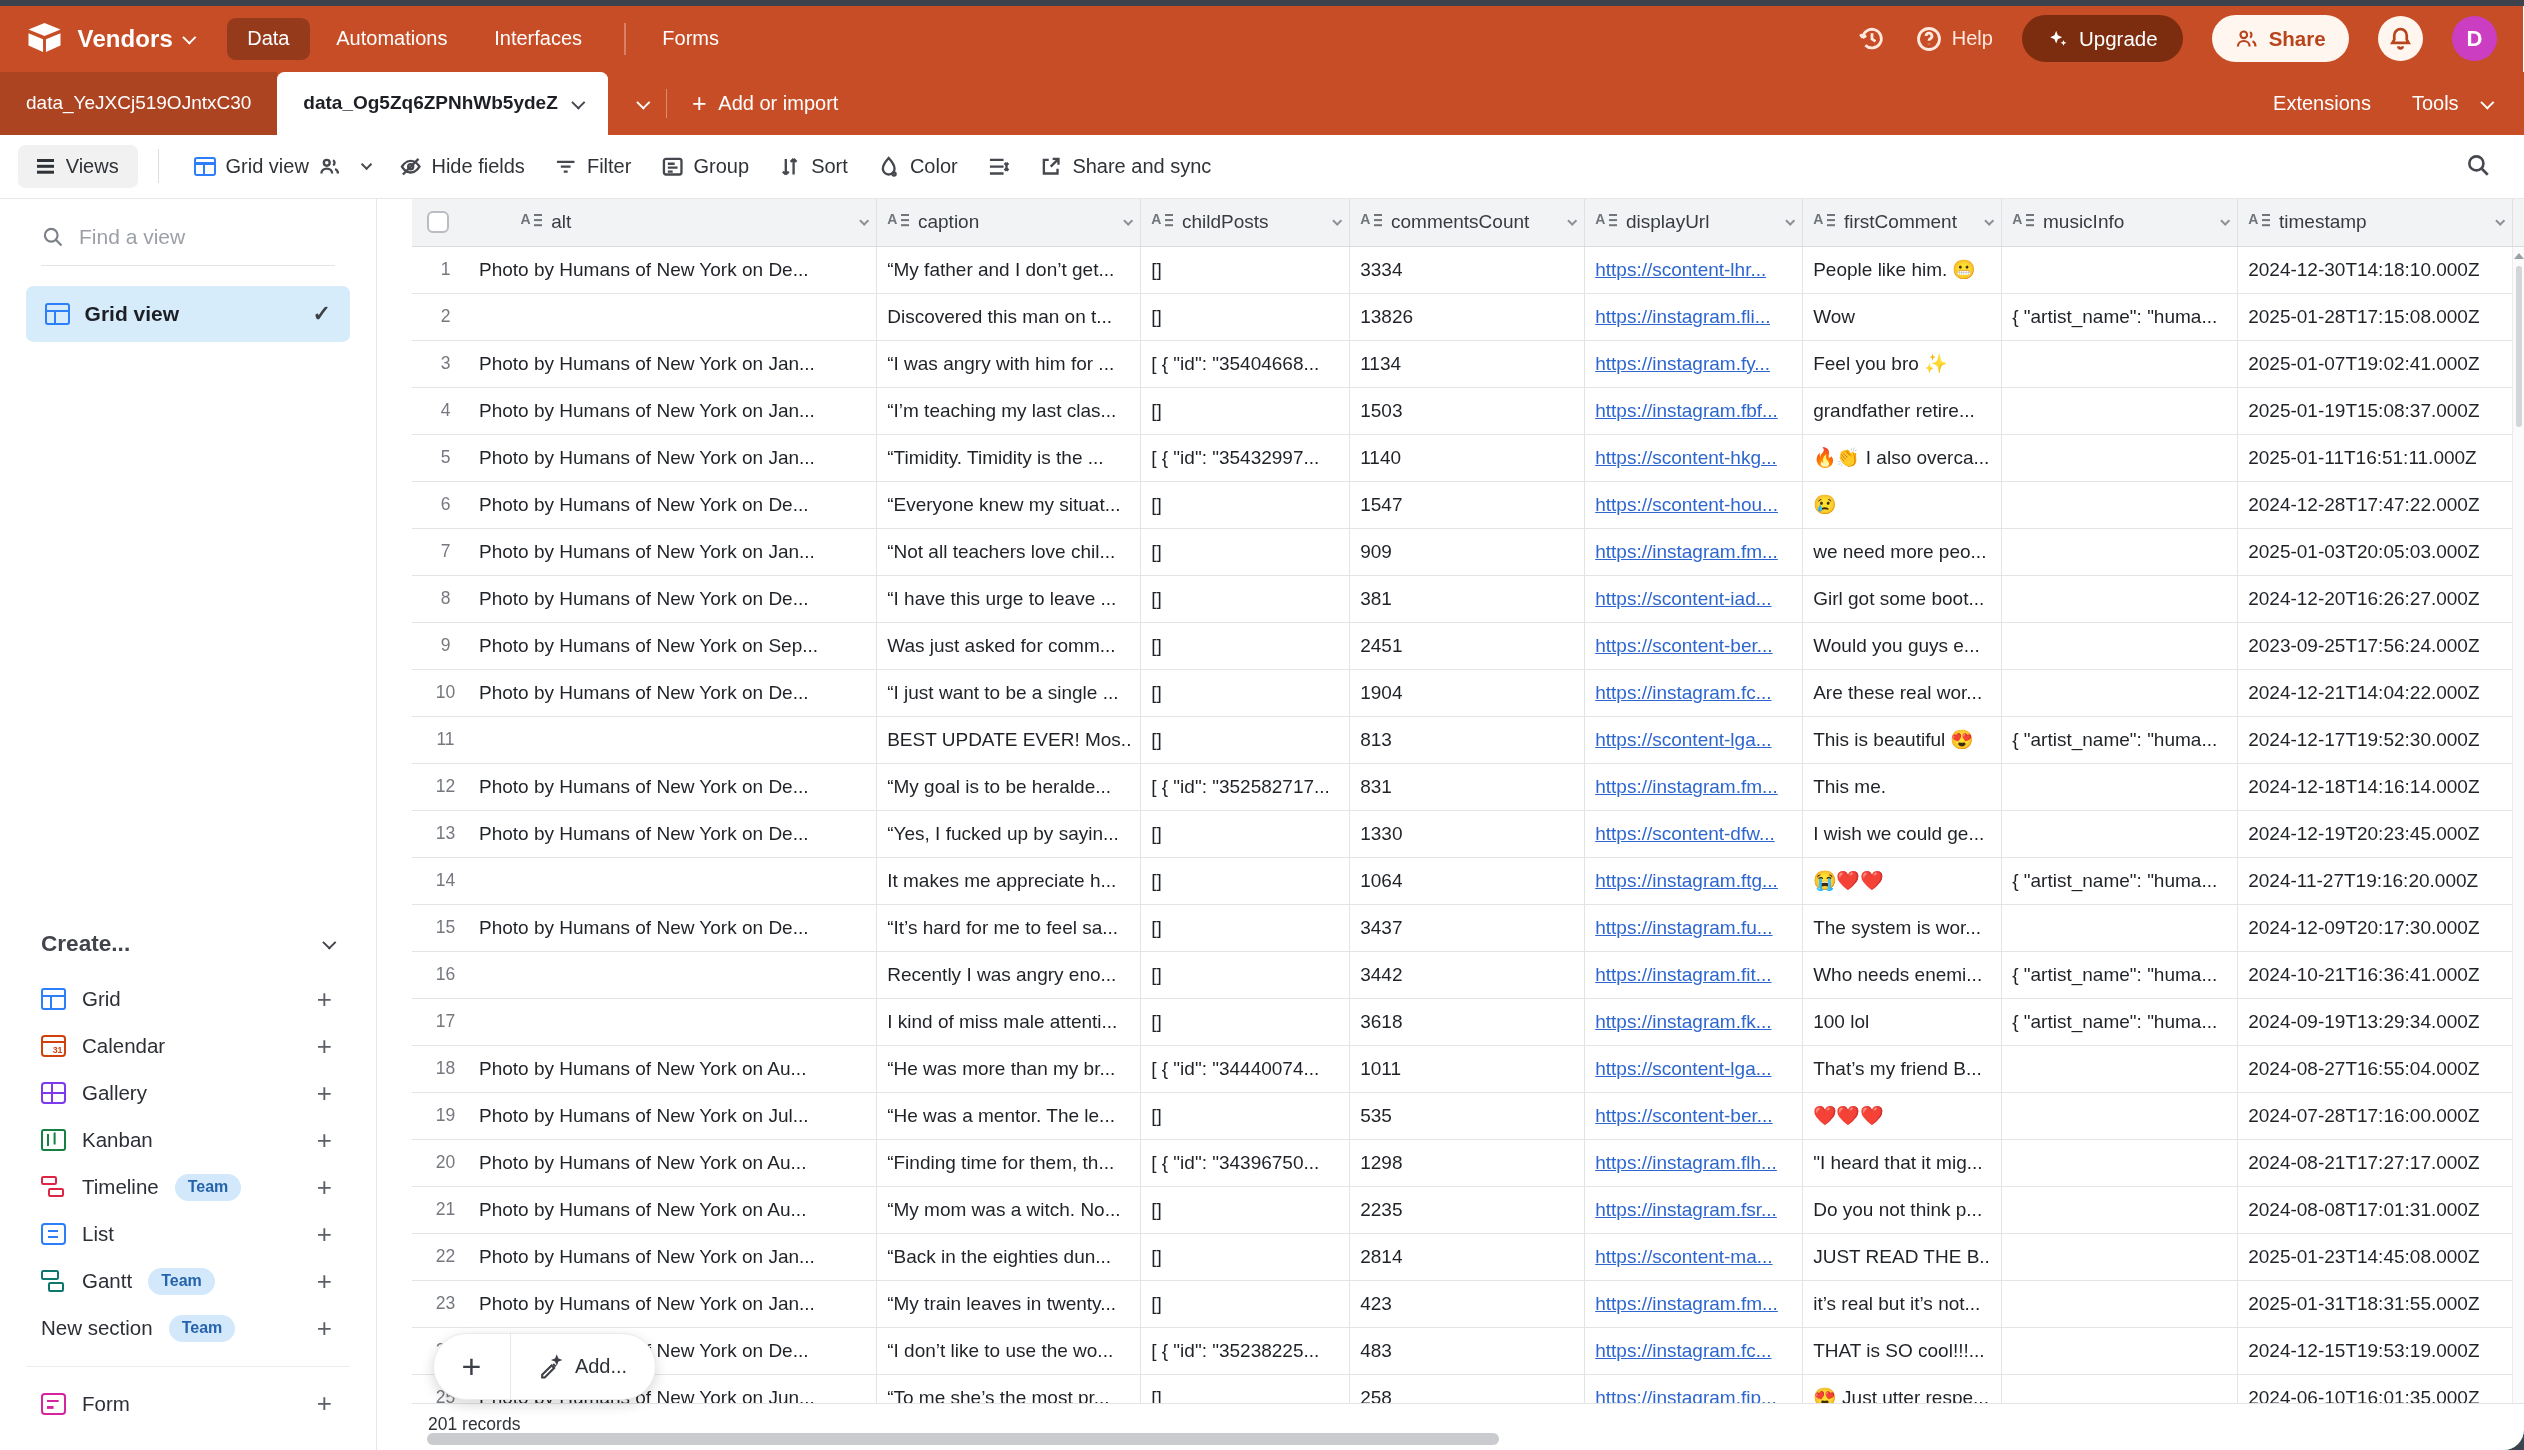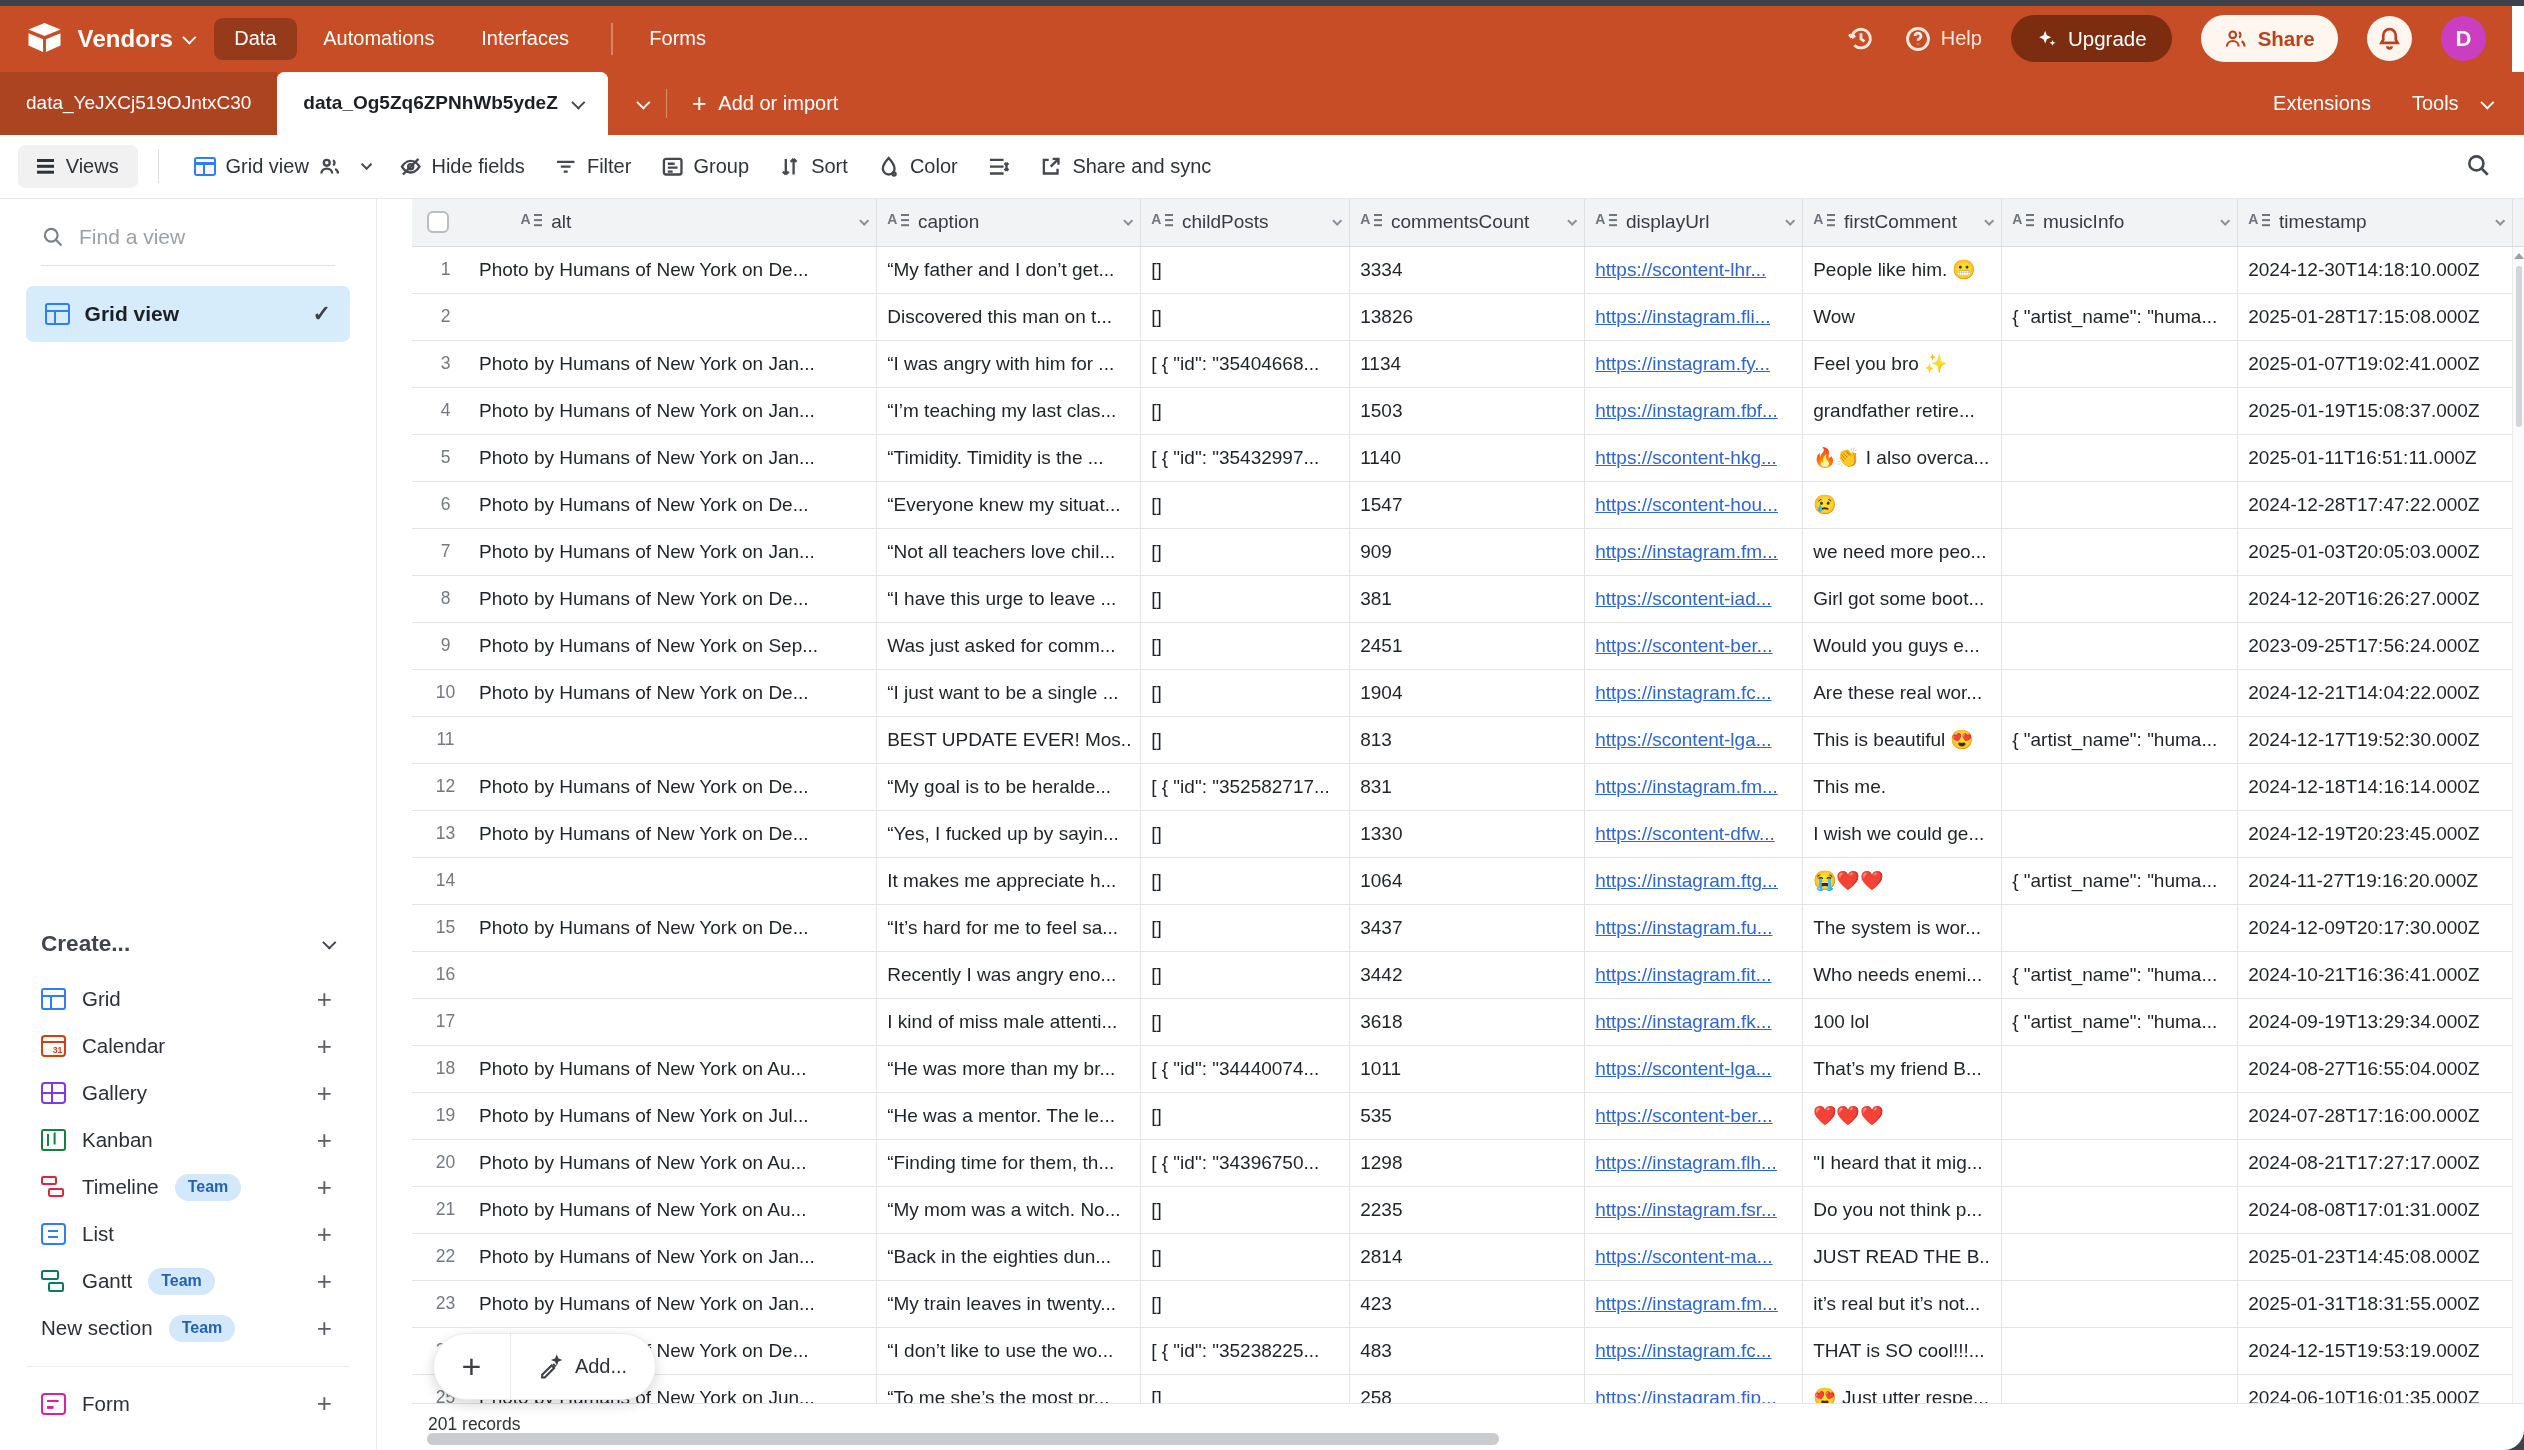--- a/index.html
+++ b/index.html
@@ -1,24 +1,24 @@
 <!DOCTYPE html>
 <html style="font-size:11.7px"><head>
 <meta charset="utf-8">
 <style>
   *{margin:0;padding:0;box-sizing:border-box}
   html,body{width:2525px;height:1451px;font-family:"Liberation Sans",sans-serif;background:#3d434c;overflow:hidden}
   .app{position:absolute;top:5.8px;left:0;right:0;bottom:0;background:#fff;overflow:hidden;border-bottom-right-radius:20.5px}
 
   
-  .topbar{position:absolute;top:0;left:0;right:12px;height:66px;background:#c64d26;display:flex;align-items:center;padding:0 26px;color:#fff}
+  .topbar{position:absolute;top:0;left:0;right:1px;height:66px;background:#c64d26;display:flex;align-items:center;padding:0 26px;color:#fff}
   .logo{width:37px;height:32px;margin-right:14.6px;flex:none}
   .ws-name{font-size:24px;font-weight:700;letter-spacing:0.1px}
   .chev{width:9.5px;height:9.5px;border-right:2.2px solid;border-bottom:2.2px solid;transform:rotate(45deg) translateY(-2.2px);display:inline-block;margin-left:10.2px;flex:none}
-  .topnav{display:flex;align-items:center;margin-left:21px;gap:5.8px;font-size:20px}
+  .topnav{display:flex;align-items:center;margin-left:34px;gap:5.8px;font-size:20px}
   .navitem{padding:9.5px 20.5px;border-radius:8.8px;cursor:pointer;white-space:nowrap}
   .navitem.active{background:rgba(0,0,0,.24)}
   .topdiv{width:1.5px;height:32px;background:rgba(255,255,255,.3);margin:0 16px}
   .top-right{margin-left:auto;display:flex;align-items:center;gap:29px}
   .ticon{width:28px;height:28px;stroke:#ffe8dd;fill:none;stroke-width:2.4}
   .help{display:flex;align-items:center;gap:8.8px;font-size:20px;color:#ffe8dd;cursor:pointer}
   .pill{display:flex;align-items:center;gap:10.2px;border-radius:730px;font-size:20.5px;cursor:pointer}
   .upgrade{background:#7d2d0f;color:#fff;padding:11.7px 25px}
   .share{background:#fff6f0;color:#b8441c;padding:11.7px 23.4px;font-weight:600}
   .bell-wrap{width:45px;height:45px;border-radius:50%;background:#fff6f0;display:flex;align-items:center;justify-content:center;cursor:pointer}

